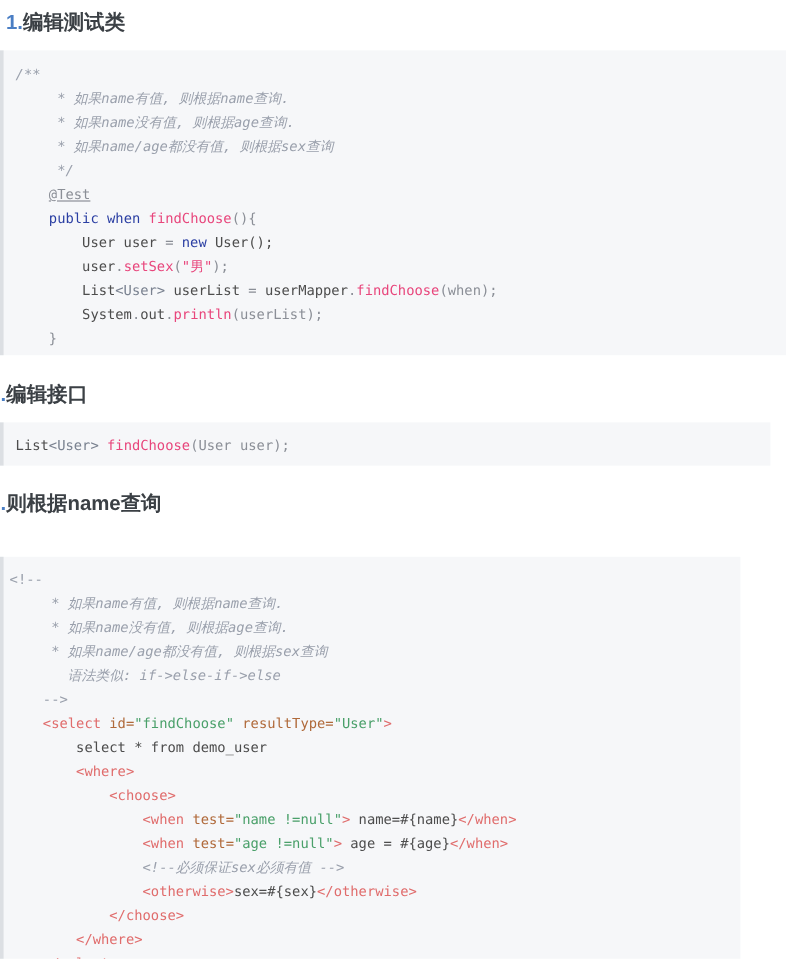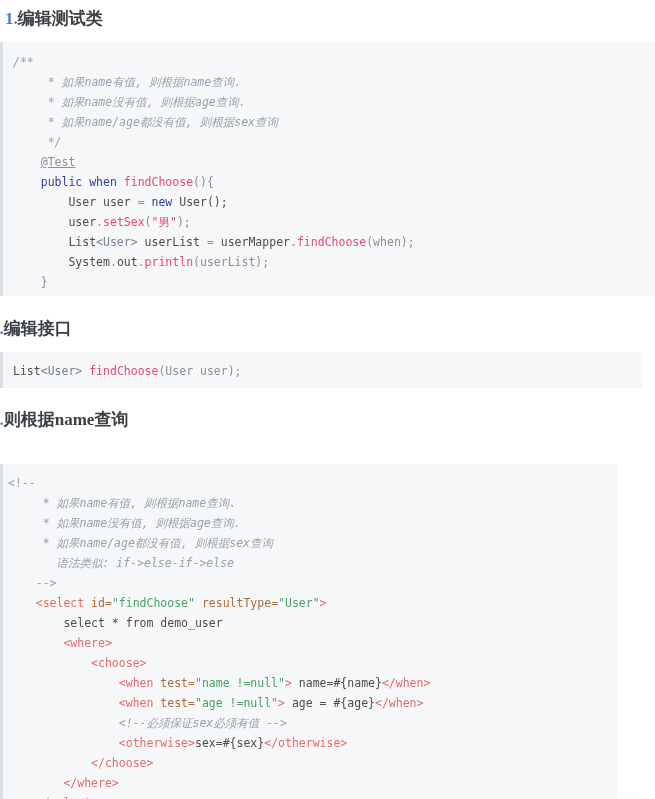--- a/index.html
+++ b/index.html
@@ -19,21 +19,21 @@
   .page {
     position: relative;
     width: 655px;
     height: 799px;
     box-sizing: border-box;
     padding: 0;
   }
 
   
   .heading {
-    font-family: Liberation Serif, serif;
+    font-family: Liberation Sans, sans-serif;
     font-size: 17px;
     font-weight: bold;
     color: #3b4045;
     letter-spacing: 0px;
     white-space: nowrap;
   }
   .heading .hnum {
     color: #4a7ec4;
     font-weight: bold;
   }

